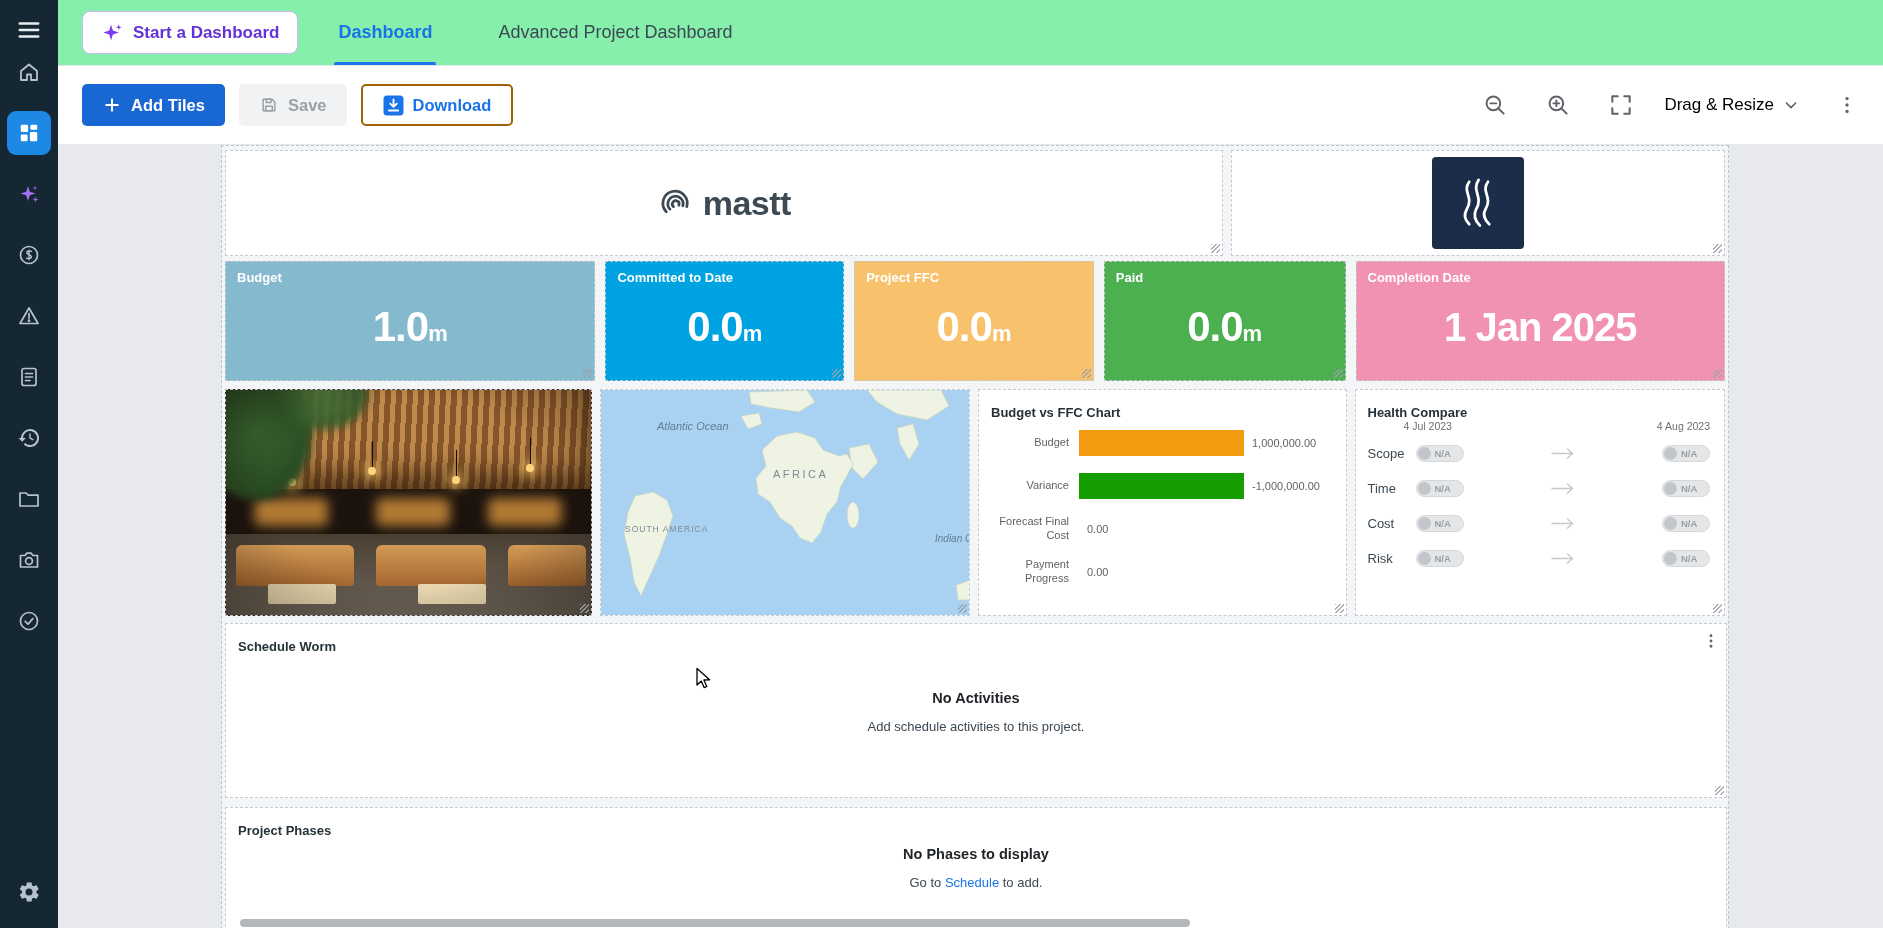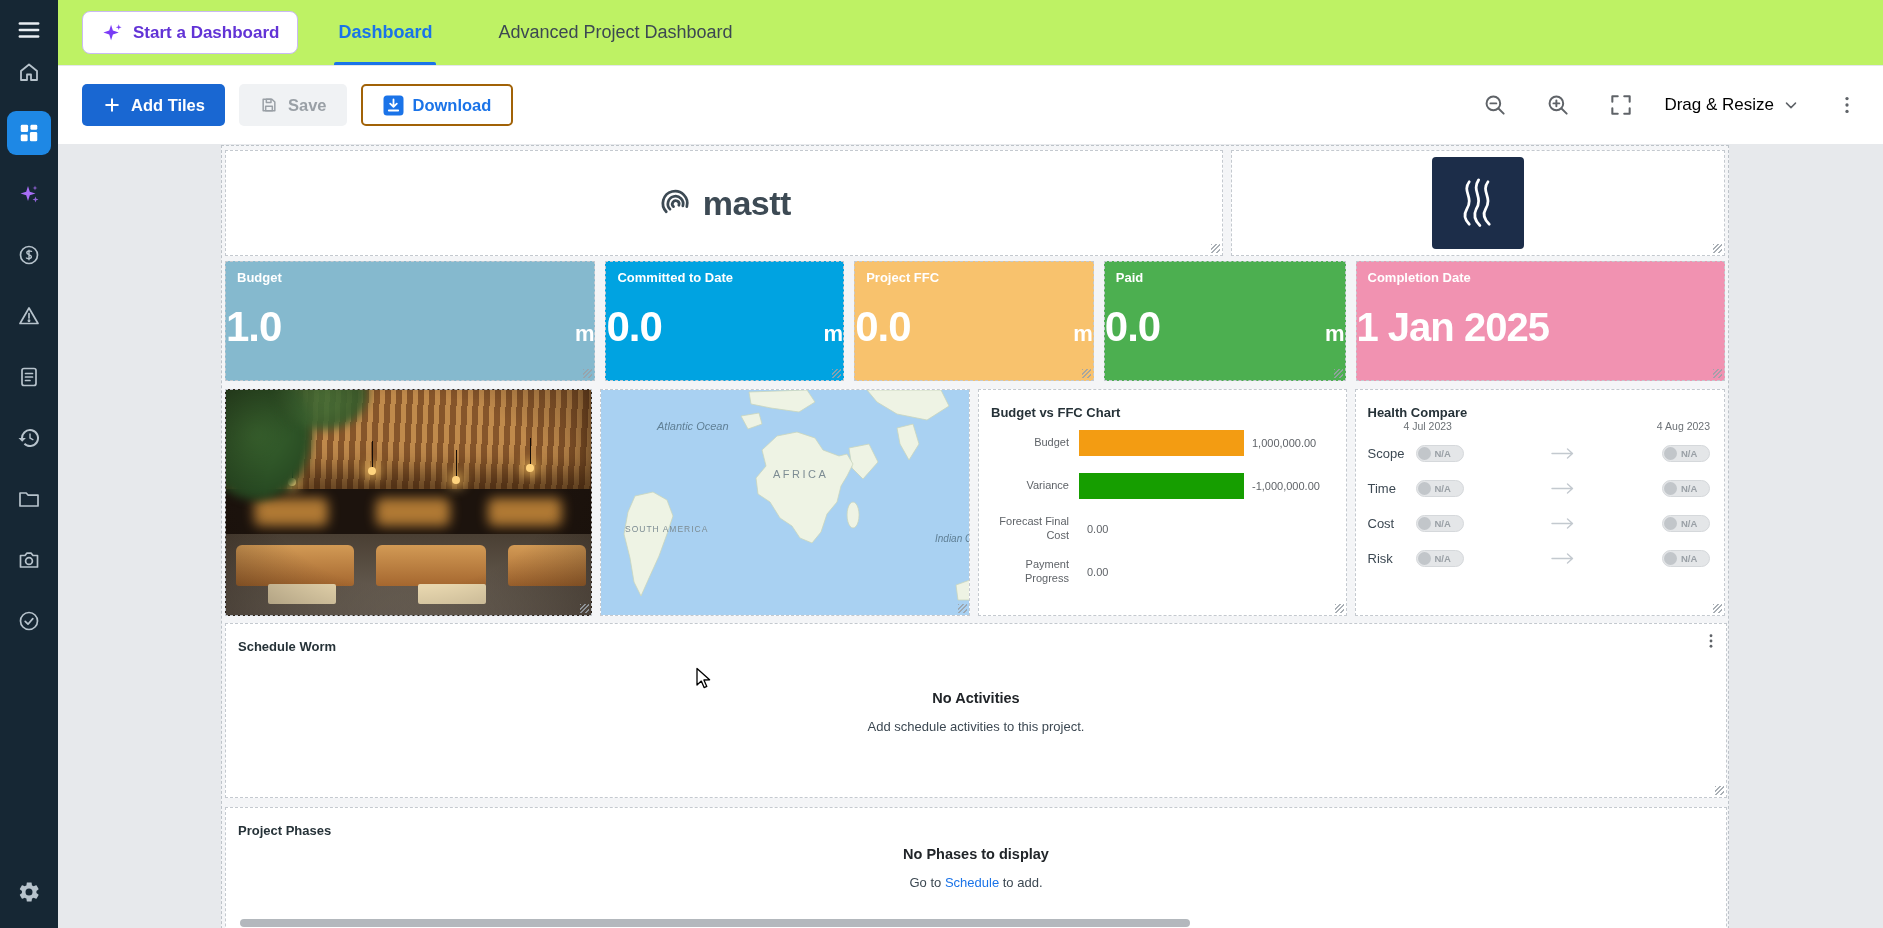--- a/index.html
+++ b/index.html
@@ -11,21 +11,21 @@
   .side-btn { width:44px; height:44px; border:none; background:transparent; color:#b7c3cc; display:flex; align-items:center; justify-content:center; cursor:pointer; border-radius:9px; }
   .side-btn.menu { margin-top:10px; height:40px; color:#e8edf1; }
   .side-list { display:flex; flex-direction:column; gap:17px; align-items:center; }
   .side-btn.active { background:#1e88e5; color:#ffffff; }
   .side-btn.ai { color:#a96ef7; }
   .side-btn.gear { margin-top:auto; margin-bottom:14px; }
   .side-btn svg { display:block; }
 
   
   .main { position:absolute; left:58px; top:0; right:0; bottom:0; }
-  .topbar { position:relative; height:66px; background:#bef264; border-bottom:1px solid #e4e7ea; display:flex; align-items:center; }
+  .topbar { position:relative; height:66px; background:#86efac; border-bottom:1px solid #e4e7ea; display:flex; align-items:center; }
   .start-btn { margin-left:24px; height:43px; padding:0 18px; display:flex; align-items:center; gap:9px; background:#fff; border:1px solid #c9baf3; border-radius:8px; color:#6233d6; font-size:17px; font-weight:600; cursor:pointer; }
   .tabs { display:flex; height:100%; margin-left:36px; gap:58px; }
   .tab { position:relative; display:flex; align-items:center; padding:0 4px; font-size:18px; color:#3c4852; font-weight:500; cursor:pointer; }
   .tab.active { color:#1a73e8; font-weight:700; }
   .tab.active::after { content:""; position:absolute; left:0; right:0; bottom:0; height:3px; background:#1a73e8; border-radius:2px 2px 0 0; }
 
   
   .toolbar { position:relative; height:78px; background:#ffffff; display:flex; align-items:center; }
   .toolbar-left { display:flex; align-items:center; gap:14px; margin-left:24px; }
   .btn { height:42px; display:flex; align-items:center; gap:9px; border-radius:5px; font-size:16.5px; font-weight:600; padding:0 20px; cursor:pointer; border:none; }
@@ -53,21 +53,21 @@
   .tile-title { position:absolute; top:15px; left:12px; font-size:13px; font-weight:700; color:#263238; z-index:3; }
 
   .t-mastt { width:999px; display:flex; align-items:center; justify-content:center; gap:10px; }
   .mastt-text { font-size:34px; font-weight:700; color:#3d4a54; letter-spacing:-0.5px; }
   .t-brand { width:495px; display:flex; align-items:center; justify-content:center; }
   .brand-square { width:92px; height:92px; background:#1c2d49; border-radius:4px; display:flex; align-items:center; justify-content:center; }
 
   
   .kpi { color:#fff; }
   .kpi-label { position:absolute; top:8px; left:11px; font-size:13px; font-weight:700; color:#fff; }
-  .kpi-value-wrap { height:100%; display:flex; align-items:center; justify-content:space-between; padding-top:12px; }
+  .kpi-value-wrap { height:100%; display:flex; align-items:center; justify-content:center; padding-top:12px; }
   .kpi-value { font-size:42px; font-weight:700; letter-spacing:-1px; }
   .kpi-value.date { font-size:40px; }
   .kpi-suffix { font-size:22px; font-weight:700; margin-top:14px; }
   .kw1 { width:371px; } .kw2 { width:239px; } .kw3 { width:240px; } .kw4 { width:242px; } .kw5 { width:370px; }
 
   
   .t-photo { width:367px; background:#2a1f16; overflow:hidden; }
   .t-map { width:371px; overflow:hidden; }
   .t-chart { width:369px; }
   .t-health { width:371px; }

